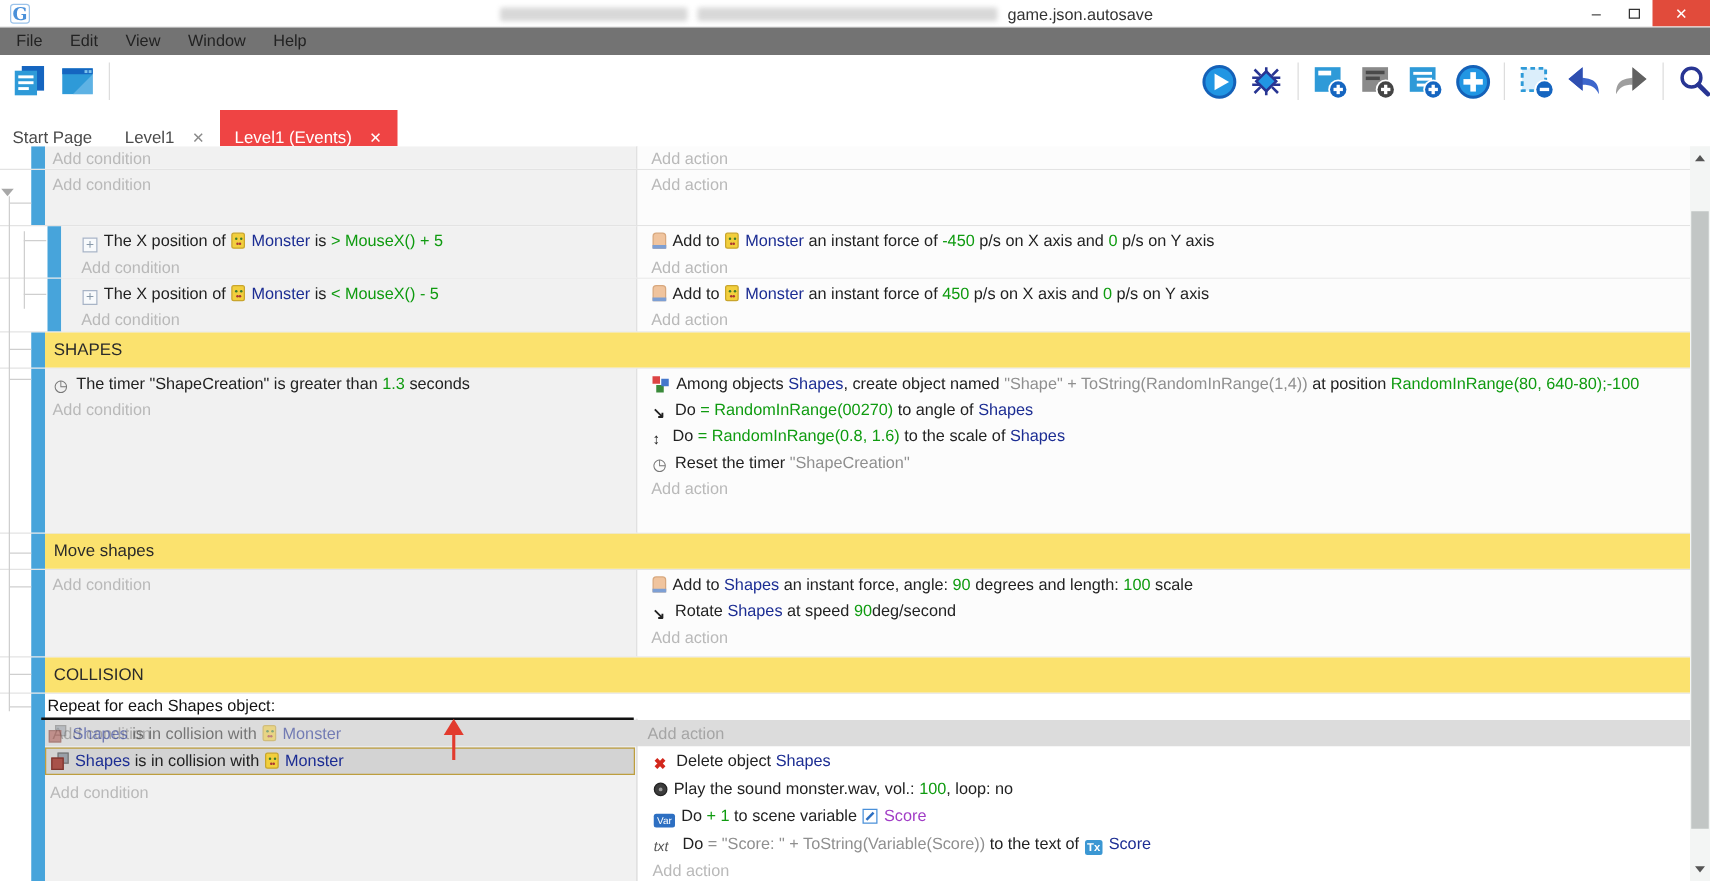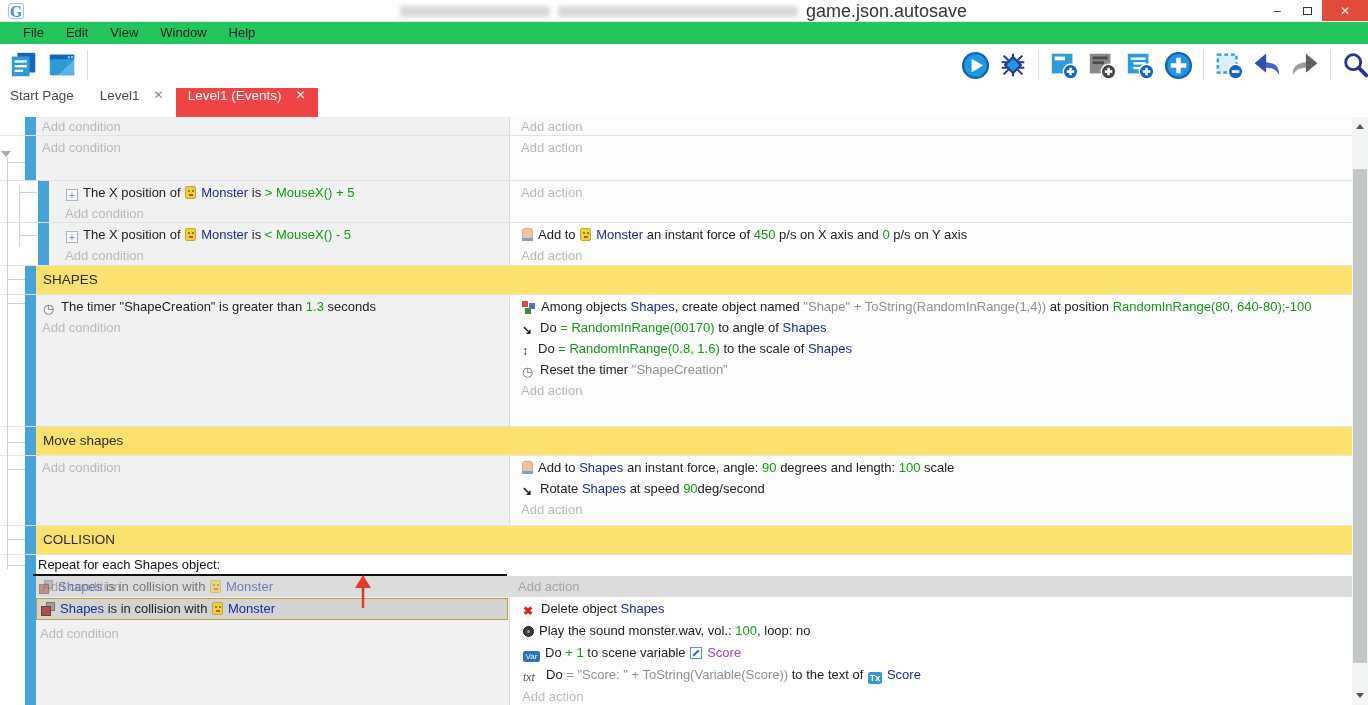--- a/index.html
+++ b/index.html
@@ -4,40 +4,40 @@
 <style>
   *{margin:0;padding:0;box-sizing:border-box}
   body{width:1368px;height:705px;overflow:hidden;font-family:"Liberation Sans",sans-serif;background:#fff;position:relative}
   #window{position:absolute;inset:0;background:#fff}
 
   
   #titlebar{position:absolute;left:0;top:0;right:0;height:22px;background:#fff;border-bottom:1px solid #e8e8e8}
   #logo{position:absolute;left:8px;top:3px;width:16px;height:16px;color:#4a90d9;font:bold 14px "DejaVu Serif",serif;line-height:16px;text-align:center;border:1px solid #9cc3ea;border-radius:3px}
   #titlegroup{position:absolute;left:400px;top:4px;height:14px;display:flex;align-items:center;gap:8px}
   .blur-blob{height:11px;background:#a9a9a9;opacity:.45;filter:blur(2px);border-radius:2px}
-  #title-text{font-size:18px;color:#333;white-space:nowrap}
+  #title-text{font-size:13px;color:#333;white-space:nowrap}
   #winctrl{position:absolute;right:0;top:0;height:21px;display:flex}
   .wbtn{width:30px;height:21px;display:flex;align-items:center;justify-content:center;font-size:13px;color:#333}
   #btn-max .restore{width:9px;height:8px;border:1px solid #333;display:inline-block}
   #btn-close{width:46px;background:#e14b3b;color:#fff;font-size:12px}
 
   
-  #menubar{position:absolute;left:0;top:22px;right:0;height:22px;background:#22c55e;display:flex;align-items:center;padding-left:12px}
+  #menubar{position:absolute;left:0;top:22px;right:0;height:22px;background:#737373;display:flex;align-items:center;padding-left:2px}
   .menu-item{padding:0 11px;font-size:13px;color:#222;height:22px;line-height:22px}
 
   
   #toolbar{position:absolute;left:0;top:44px;right:0;height:44px;background:#fff}
   .tbicon{display:inline-flex;align-items:center;justify-content:center;width:32px;height:32px}
   #tb-left{position:absolute;left:8px;top:5px;display:flex;gap:6px;align-items:center}
   #tb-right{position:absolute;left:959px;top:5px;display:flex;gap:6px;align-items:center}
   .tbsep{width:1px;height:30px;background:#ddd;margin:0 3px}
 
   
   #tabbar{position:absolute;left:0;top:88px;right:0;height:29px;background:#fff;display:flex;align-items:stretch}
-  .tab{display:flex;align-items:flex-start;font-size:13.5px;color:#4a4a4a;padding:0 12px;gap:14px}
+  .tab{display:flex;align-items:flex-end;font-size:13.5px;color:#4a4a4a;padding:0 12px;gap:14px}
   .tab .tclose{font-size:12px;color:#8a8a8a}
   .tab.active{background:#ef4444;color:#fff}
   .tab.active .tclose{color:#fff}
   #tab-start{margin-left:0;padding:0 14px 0 10px}
 
   
   #events{position:absolute;left:0;top:117px;width:1352px;bottom:0;background:#fff;overflow:hidden}
   .ev{display:flex;border-bottom:1px solid #e3e3e3;width:100%}
   .gut{width:25px;flex:none}
   .sub .gut{width:38px}
@@ -314,20 +314,21 @@
     </div>
 
     <div class="ev sub h42">
       <div class="gut"></div>
       <div class="bar"></div>
       <div class="cond">
         <div class="ln"><span class="ic icon-position"></span><span class="seg">The X position of </span><span class="ic icon-monster"></span><span class="seg o">Monster</span><span class="seg"> is </span><span class="seg g">&gt; MouseX() + 5</span></div>
         <div class="ln ph">Add condition</div>
       </div>
       <div class="act">
+        <div class="ln"><span class="ic icon-hand"></span><span class="seg">Add to </span><span class="ic icon-monster"></span><span class="seg o">Monster</span><span class="seg"> an instant force of </span><span class="seg g">-450</span><span class="seg"> p/s on X axis and </span><span class="seg g">0</span><span class="seg"> p/s on Y axis</span></div>
         <div class="ln ph">Add action</div>
       </div>
     </div>
 
     <div class="ev sub h43">
       <div class="gut"></div>
       <div class="bar"></div>
       <div class="cond">
         <div class="ln"><span class="ic icon-position"></span><span class="seg">The X position of </span><span class="ic icon-monster"></span><span class="seg o">Monster</span><span class="seg"> is </span><span class="seg g">&lt; MouseX() - 5</span></div>
         <div class="ln ph">Add condition</div>
@@ -346,21 +347,21 @@
 
     <div class="ev h132">
       <div class="gut"></div>
       <div class="bar"></div>
       <div class="cond">
         <div class="ln"><span class="ic icon-timer"></span><span class="seg">The timer "ShapeCreation" is greater than </span><span class="seg g">1.3</span><span class="seg"> seconds</span></div>
         <div class="ln ph">Add condition</div>
       </div>
       <div class="act">
         <div class="lnw"><span class="ic icon-create"></span><span class="seg">Among objects </span><span class="seg o">Shapes</span><span class="seg">, create object named </span><span class="seg s">"Shape" + ToString(RandomInRange(1,4))</span><span class="seg"> at position </span><span class="seg g">RandomInRange(80, 640-80);-100</span></div>
-        <div class="ln"><span class="ic icon-angle"></span><span class="seg">Do </span><span class="seg g">= RandomInRange(00170)</span><span class="seg"> to angle of </span><span class="seg o">Shapes</span></div>
+        <div class="ln"><span class="ic icon-angle"></span><span class="seg">Do </span><span class="seg g">= RandomInRange(00270)</span><span class="seg"> to angle of </span><span class="seg o">Shapes</span></div>
         <div class="ln"><span class="ic icon-scale"></span><span class="seg">Do </span><span class="seg g">= RandomInRange(0.8, 1.6)</span><span class="seg"> to the scale of </span><span class="seg o">Shapes</span></div>
         <div class="ln"><span class="ic icon-timer"></span><span class="seg">Reset the timer </span><span class="seg s">"ShapeCreation"</span></div>
         <div class="ln ph">Add action</div>
       </div>
     </div>
 
     <div class="ev h29">
       <div class="gut"></div>
       <div class="bar"></div>
       <div class="comment">Move shapes</div>

